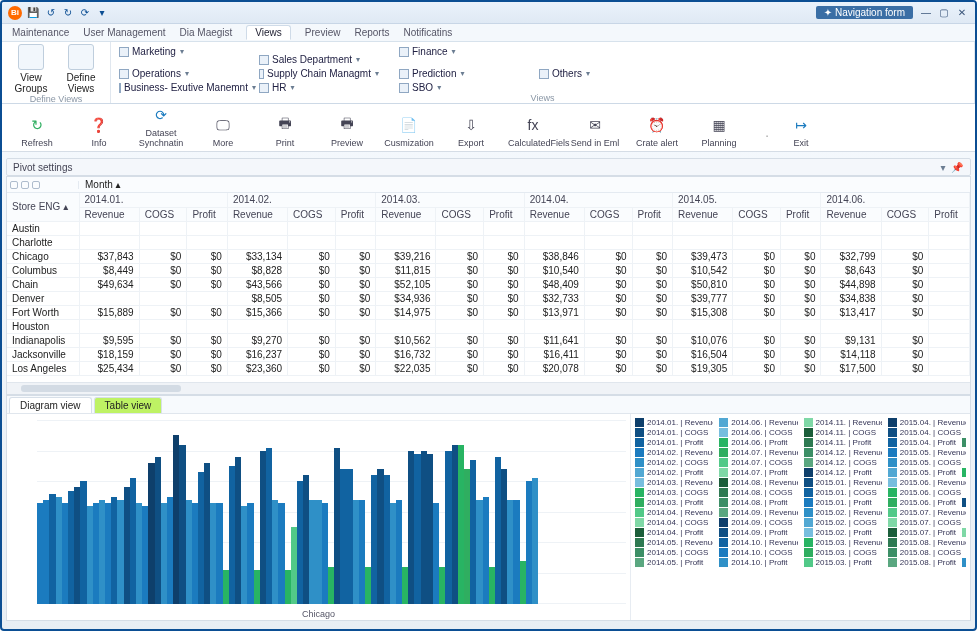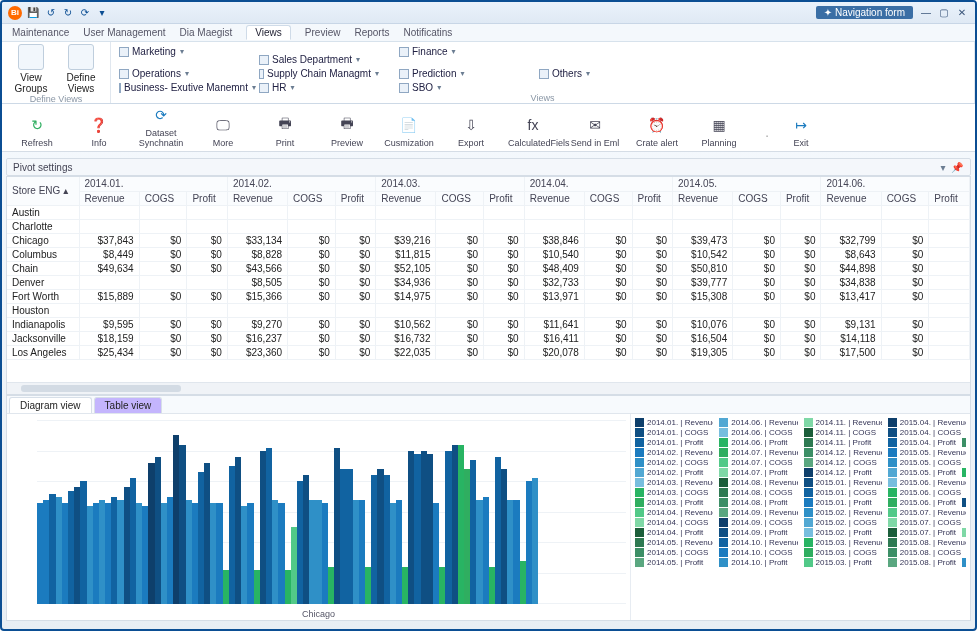--- a/index.html
+++ b/index.html
@@ -41,21 +41,21 @@
   .filterrow .month{padding:0 6px;cursor:pointer;}
   table{border-collapse:collapse;width:100%;font-size:10px;}
   .gridscroll{overflow:auto;flex:1;}
   th,td{border-right:1px solid #eef2f6;border-bottom:1px solid #eef2f6;padding:1px 5px;white-space:nowrap;height:14px;}
   th{background:#fafcfe;font-weight:normal;text-align:left;color:#445;}
   td.num{text-align:right;}
   .scrollbar{height:12px;background:#f0f3f7;border-top:1px solid #e0e6ed;display:flex;align-items:center;padding:0 14px;}
   .scrollbar .thumb{width:160px;height:7px;background:#d3dbe4;border-radius:3px;cursor:pointer;}
   .diagpanel{height:226px;border:1px solid #d5dde6;background:#fff;display:flex;flex-direction:column;}
   .diagtabs{height:18px;border-bottom:1px solid #e0e6ed;display:flex;align-items:flex-end;padding-left:2px;gap:2px;background:#f7fafd;}
-  .diagtabs .dt{padding:2px 10px;font-size:10px;border:1px solid #d7dfe8;border-bottom:none;background:#c4b5fd;cursor:pointer;border-radius:3px 3px 0 0;}
+  .diagtabs .dt{padding:2px 10px;font-size:10px;border:1px solid #d7dfe8;border-bottom:none;background:#bef264;cursor:pointer;border-radius:3px 3px 0 0;}
   .diagtabs .dt.active{background:#fff;}
   .diagbody{flex:1;display:flex;overflow:hidden;}
   .chart{flex:1;position:relative;padding:6px 4px 16px 28px;}
   .yaxis{position:absolute;left:0;top:6px;bottom:16px;width:26px;display:flex;flex-direction:column;justify-content:space-between;text-align:right;font-size:9px;color:#667;}
   .plot{position:absolute;left:30px;right:4px;top:6px;bottom:16px;display:flex;align-items:flex-end;gap:0;}
   .grid{position:absolute;left:30px;right:4px;top:6px;bottom:16px;display:flex;flex-direction:column;justify-content:space-between;}
   .grid div{border-top:1px solid #eef2f6;}
   .xlabel{position:absolute;bottom:1px;left:0;right:0;text-align:center;font-size:9px;color:#556;}
   .bar{width:6.2px;}
   .legend{width:340px;border-left:1px solid #e7ecf2;padding:4px;overflow:hidden;}
@@ -255,20 +255,28 @@
   <div class="content">
     <div class="pivhdr">
       <span>Pivot settings</span>
       <div class="r">
           <span>▾</span>
           <span>📌</span>
         </div>
     </div>
 
     <div class="gridwrap">
+      <div class="filterrow">
+        <div class="cellhead">
+            <span class="dot"></span>
+            <span class="dot"></span>
+            <span class="dot"></span>
+          </div>
+        <div class="month">Month ▴</div>
+      </div>
       <div class="gridscroll">
         <table id="grid">
             <tbody>
               <tr>
                 <th rowspan="2" style="width:72px">Store ENG ▴</th>
                 <th colspan="3">2014.01.</th>
                 <th colspan="3">2014.02.</th>
                 <th colspan="3">2014.03.</th>
                 <th colspan="3">2014.04.</th>
                 <th colspan="3">2014.05.</th>

